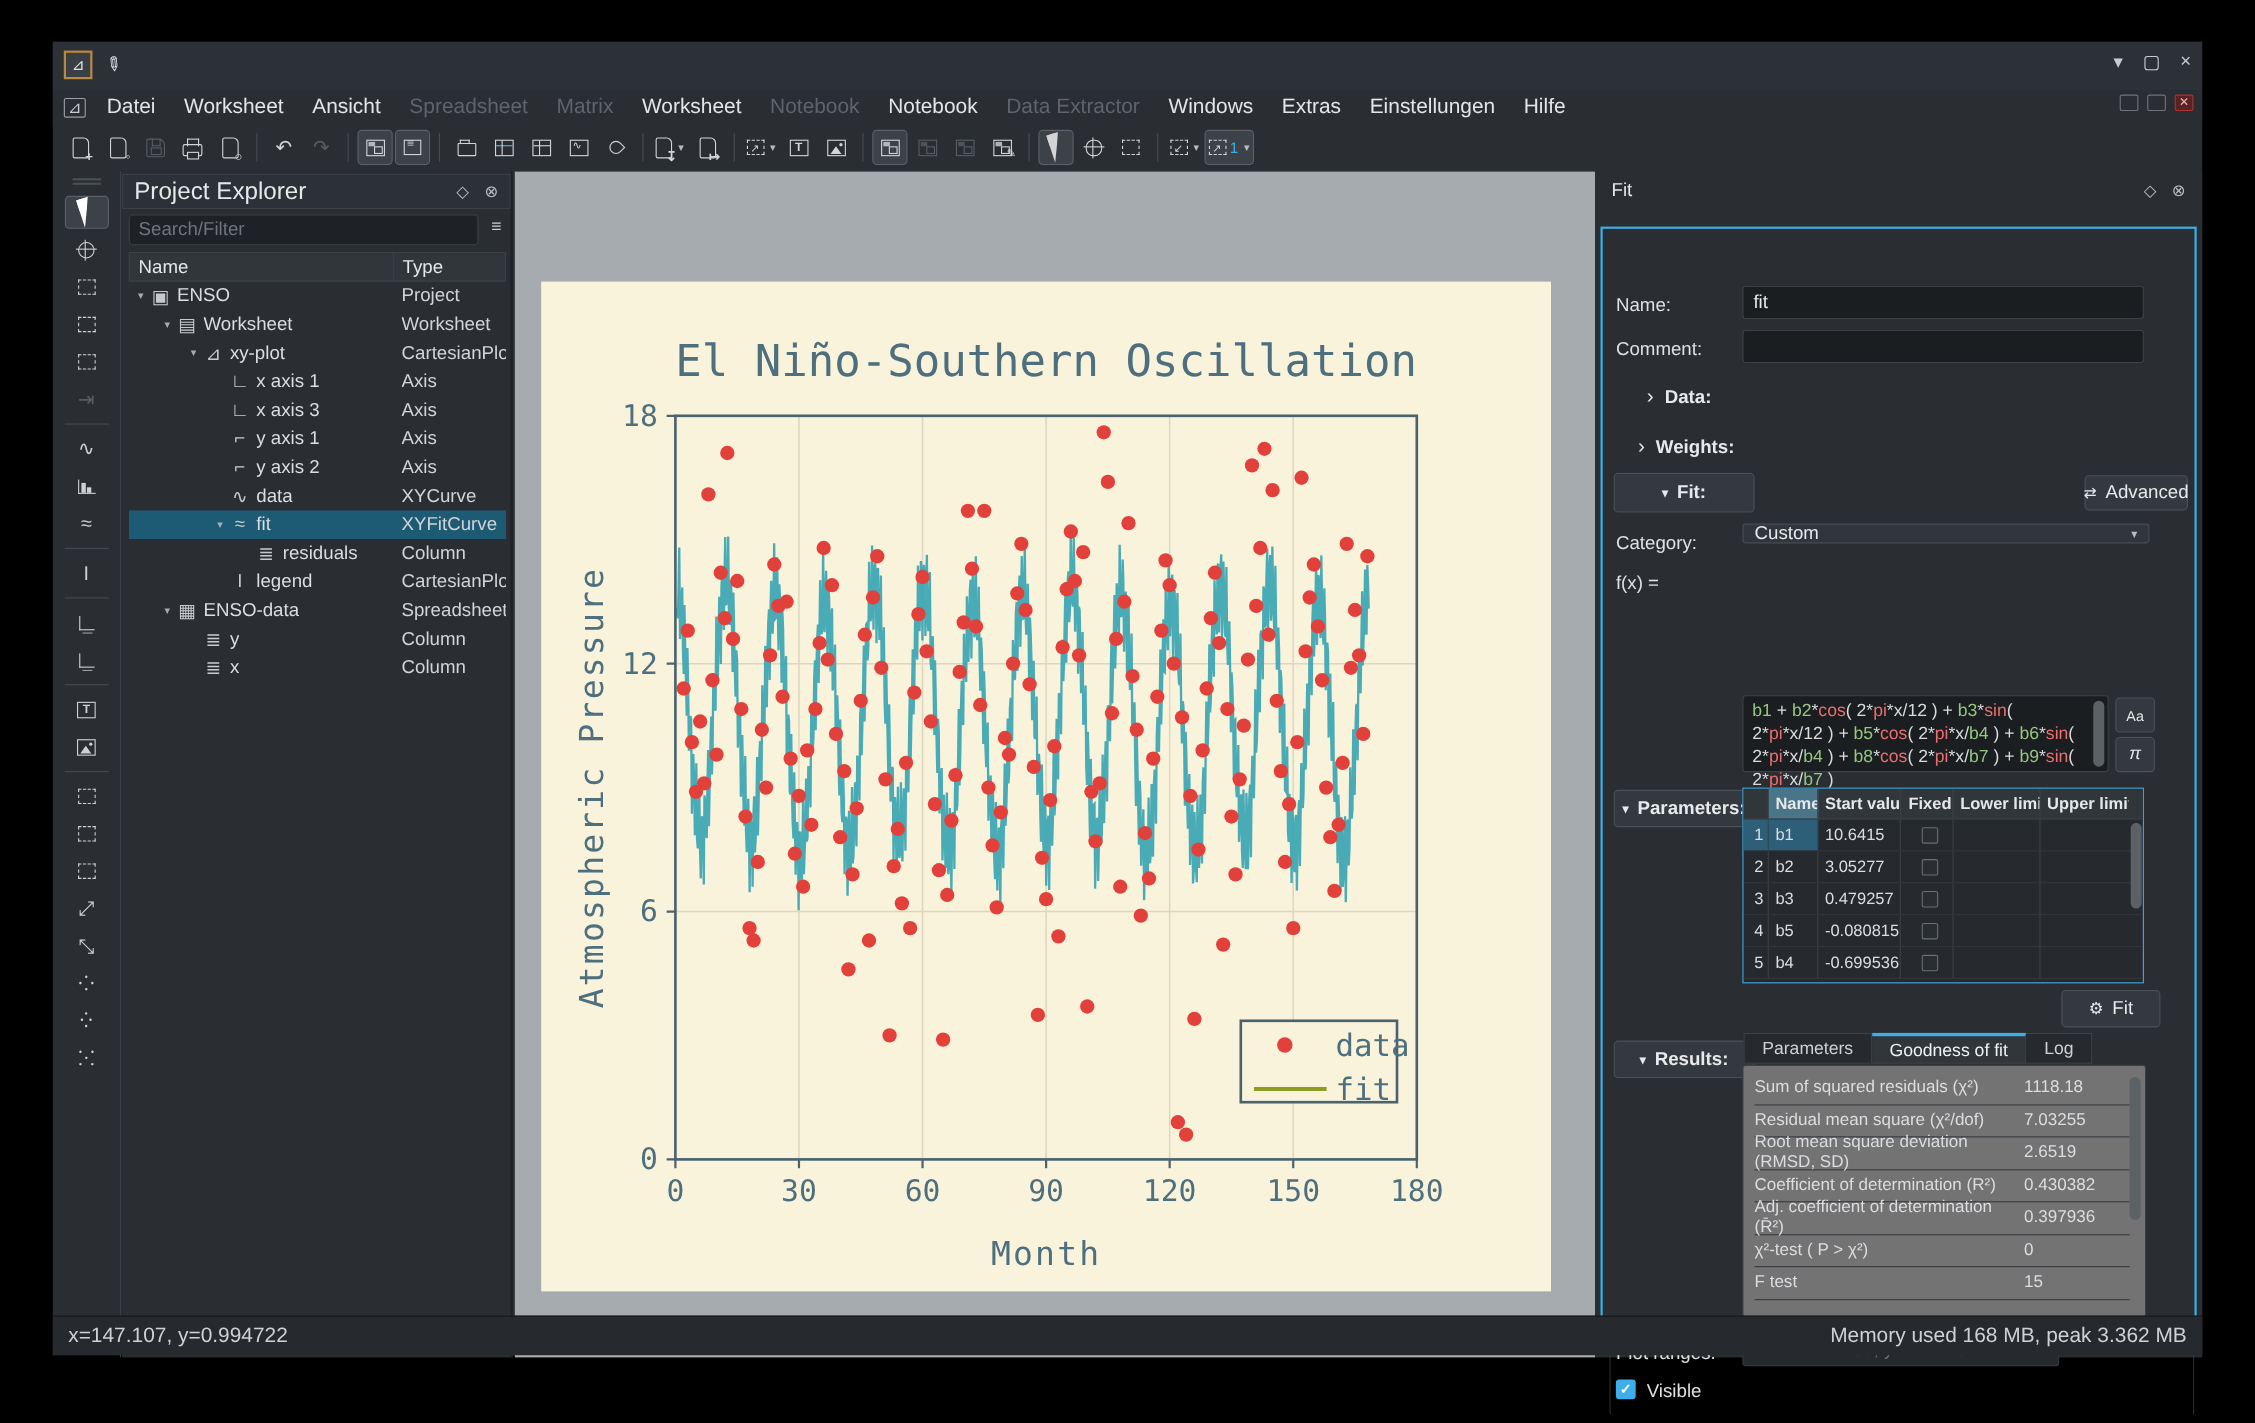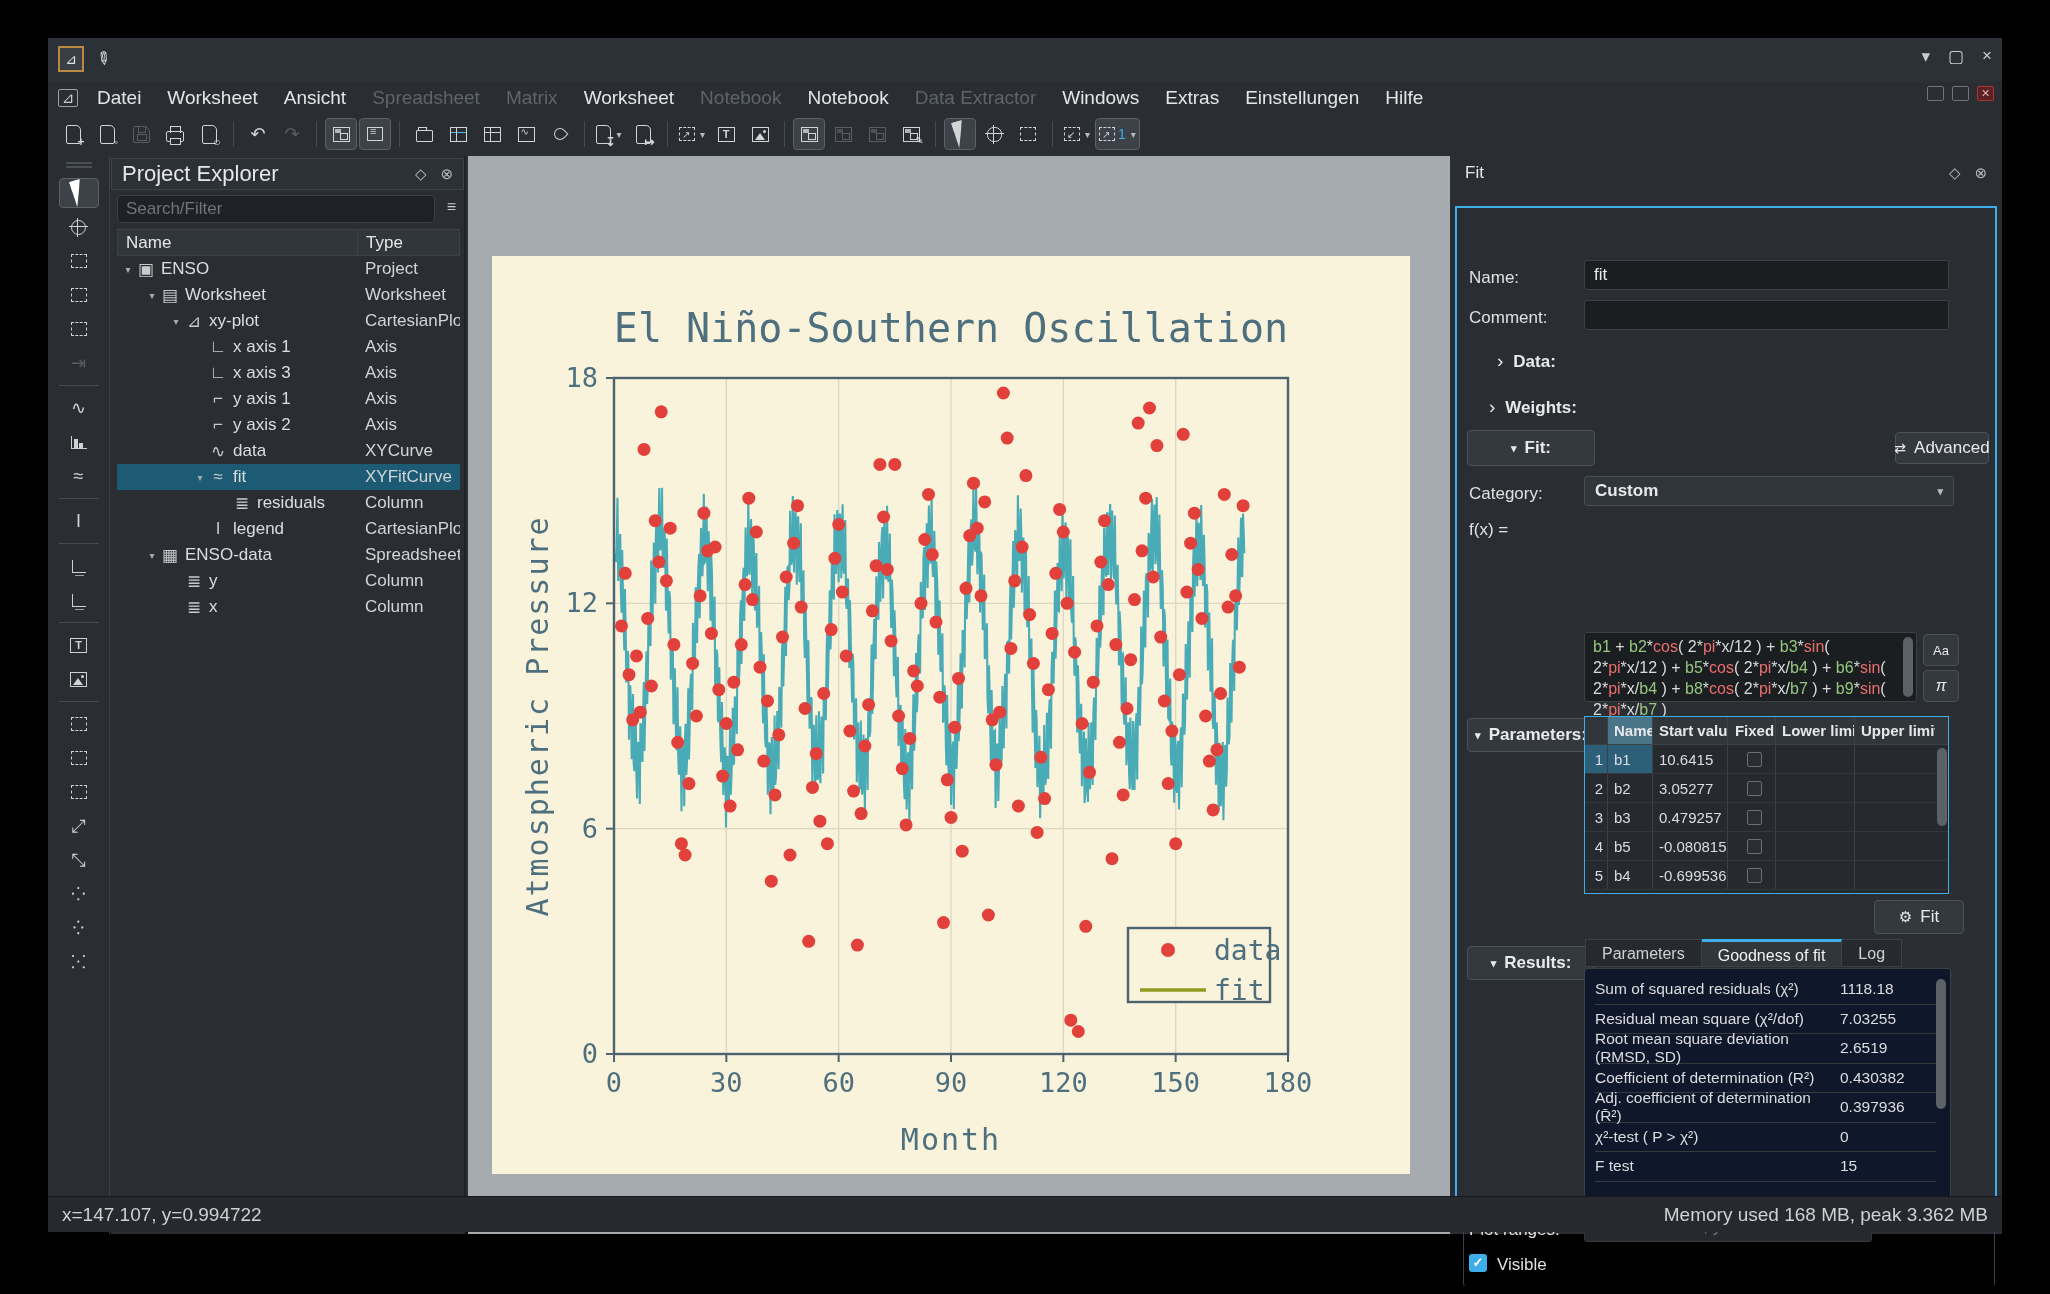--- a/index.html
+++ b/index.html
@@ -136,21 +136,21 @@
   .cw0{width:23px;flex:none;justify-content:center;padding-left:0;} .cw1{width:45px;flex:none;} .cw2{width:75px;flex:none;} .cw3{width:48px;flex:none;justify-content:center;padding-left:0;} .cw4{width:79px;flex:none;} .cw5{width:80px;flex:none;border-right:none!important;}
   .pt-head .cw1.hl { background:#4a7488; }
   .pt-row .sel { background:#2d5f79; }
   .cb { width:15px; height:15px; border:1.5px solid #6a6f74; border-radius:2px; background:#2a2e33; }
   #pt-scroll { position:absolute; right:2px; top:32px; width:10px; height:78px; border-radius:5px; background:#5c6166; }
 
   
   .rtab { height:28px; padding:0 16px; font-size:16px; line-height:27px; color:#cfd1d3; background:#26292d; border:1px solid #3c4146; border-left:none; }
   .rtab:first-child { border-left:1px solid #3c4146; }
   .rtab.active { background:#31363b; color:#f2f3f4; border-top:3px solid #3daee9; }
-  #good-table { position:absolute; left:127px; top:760px; width:367px; height:230px; border:1px solid #3c4146; border-radius:3px; background:#0f172a; padding:6px 14px 6px 10px; }
+  #good-table { position:absolute; left:127px; top:760px; width:367px; height:230px; border:1px solid #3c4146; border-radius:3px; background:#737373; padding:6px 14px 6px 10px; }
   .gt-row { display:flex; height:29.5px; align-items:center; border-bottom:1px solid #363a3f; font-size:15.5px; color:#dcdde0; }
   .gt-row:last-child { border-bottom:none; }
   .gt-row .gl { width:237px; flex:none; }
   .gt-row .gv { padding-left:8px; }
   #gt-scroll { position:absolute; right:4px; top:10px; width:10px; height:130px; border-radius:5px; background:#5c6166; }
 
   #ranges-group { position:absolute; left:6px; top:1000px; width:532px; height:78px; border:1px solid #3c4146; border-radius:3px; border-bottom:none; }
   .vis-cb { position:absolute; width:18px; height:18px; background:#3daee9; border-radius:3px; color:#fff; font-size:13px; font-weight:bold; text-align:center; line-height:18px; }
 
   
@@ -733,21 +733,21 @@
         <div class="dbtn" style="left:10px;top:222px;width:128px;height:36px;font-weight:bold;">
             <span class="ar">▾</span>
             <span>Fit:</span>
           </div>
         <div class="dbtn" style="left:438px;top:224px;width:94px;height:32px;">
             <span style="font-size:14px;">⇄</span>
             <span>Advanced</span>
           </div>
 
         <span class="dlabel" style="left:12px;top:276px;">Category:</span>
-        <div class="dcombo" style="left:127px;top:268px;width:370px;height:30px;font-weight:bold;">
+        <div class="dcombo" style="left:127px;top:268px;width:370px;height:18px;">
             <span>Custom</span>
             <span class="chev">▾</span>
           </div>
 
         <span class="dlabel" style="left:12px;top:312px;">f(x) =</span>
         <div id="formula-box"><span id="formula-text"><span class="tok-var">b1</span> + <span class="tok-var">b2</span>*<span class="tok-fn">cos</span>( 2*<span class="tok-fn">pi</span>*x/12 ) + <span class="tok-var">b3</span>*<span class="tok-fn">sin</span>( 2*<span class="tok-fn">pi</span>*x/12 ) + <span class="tok-var">b5</span>*<span class="tok-fn">cos</span>( 2*<span class="tok-fn">pi</span>*x/<span class="tok-var">b4</span> ) + <span class="tok-var">b6</span>*<span class="tok-fn">sin</span>( 2*<span class="tok-fn">pi</span>*x/<span class="tok-var">b4</span> ) + <span class="tok-var">b8</span>*<span class="tok-fn">cos</span>( 2*<span class="tok-fn">pi</span>*x/<span class="tok-var">b7</span> ) + <span class="tok-var">b9</span>*<span class="tok-fn">sin</span>( 2*<span class="tok-fn">pi</span>*x/<span class="tok-var">b7</span> )</span><span class="vscroll"></span></div>
         <div class="sqbtn" style="left:466px;top:426px;">
             <span style="font-size:13px;">Aa</span>
           </div>
         <div class="sqbtn" style="left:466px;top:462px;">

